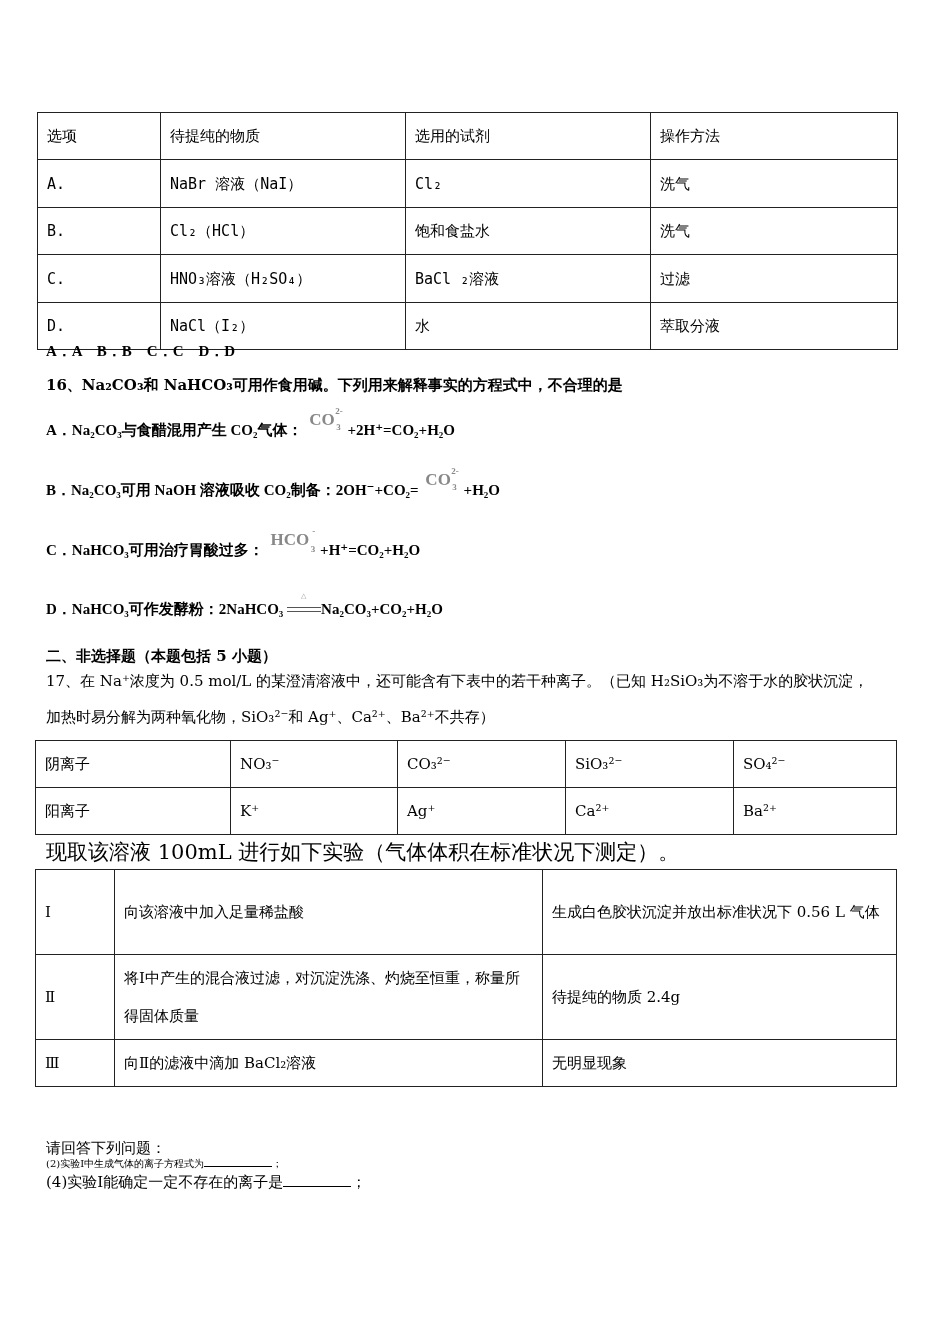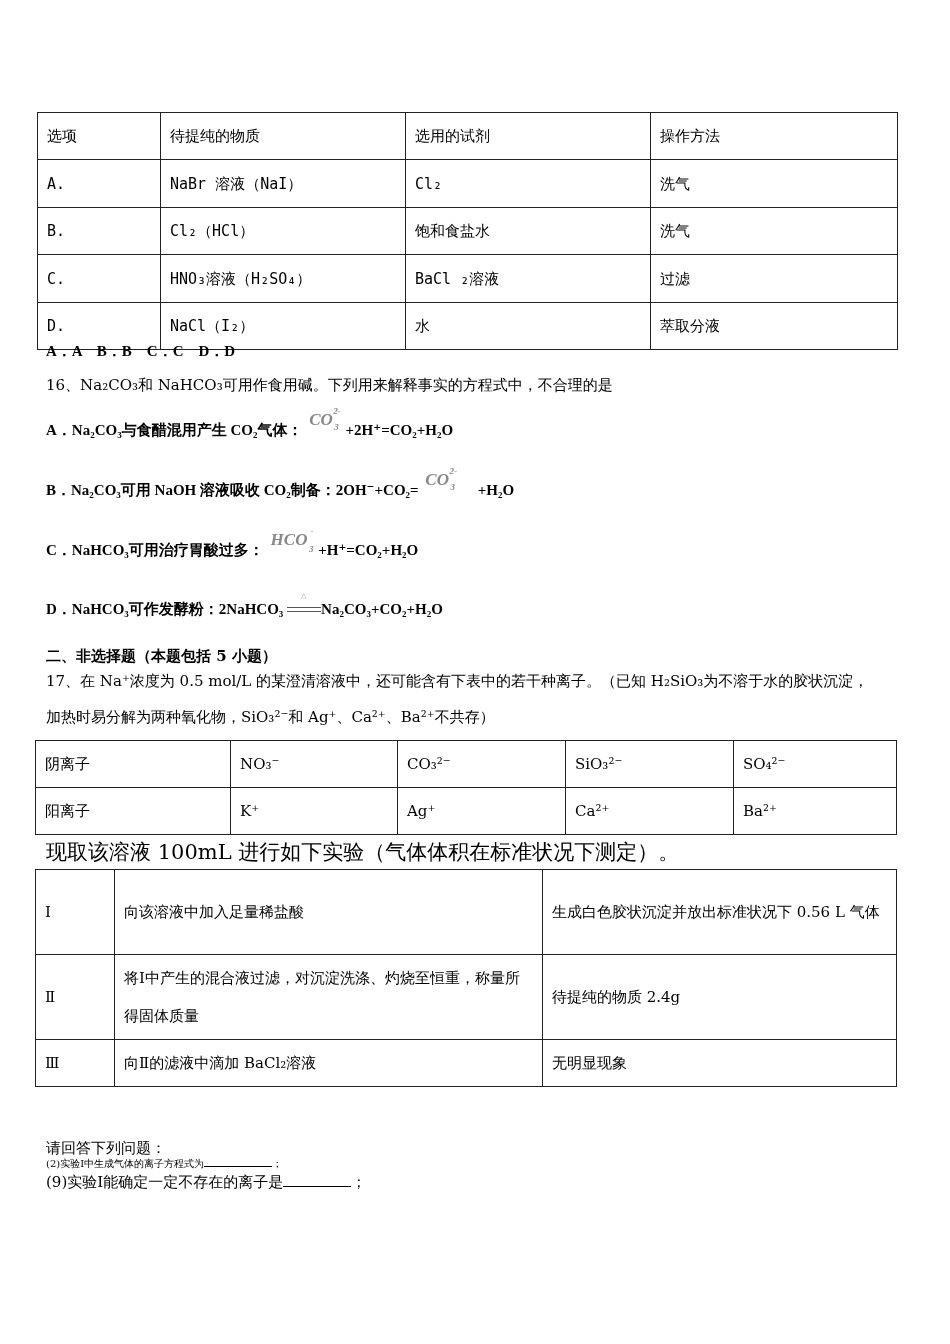--- a/index.html
+++ b/index.html
@@ -3,21 +3,21 @@
 <meta charset="utf-8">
 <style>
   html, body { margin:0; padding:0; background:#ffffff; }
   body { width:950px; height:1344px; position:relative; overflow:hidden;
          font-family:"DejaVu Serif","Liberation Serif",serif; color:#000; font-size:15px; }
   table.grid { position:absolute; border-collapse:collapse; table-layout:fixed; }
   table.grid td { border:1.3px solid #222; padding:0 0 0 9px; vertical-align:middle;
                   font-size:15px; line-height:20px; }
   .mono { font-family:"DejaVu Sans Mono","Liberation Mono",monospace; font-size:14px; }
   .bold { font-weight:bold; font-family:"Liberation Serif","DejaVu Serif",serif; }
-  .ionimg { font-family:"Liberation Serif",serif; color:#888; font-size:17px; display:inline-block; position:relative; margin:0 3px;font-style:italic; }
+  .ionimg { font-family:"Liberation Serif",serif; color:#888; font-size:17px; display:inline-block; position:relative; margin:0 3px; }
   .ionimg .s { position:absolute; font-size:9px; }
   .line { position:absolute; left:46px; white-space:nowrap; }
   .blank { display:inline-block; width:68px; border-bottom:1px solid #000; height:14px; vertical-align:baseline; }
   .eqsign { display:inline-block; width:34px; position:relative; height:12px; vertical-align:middle; }
   .eqsign::before, .eqsign::after { content:""; position:absolute; left:0; right:0; border-top:1px solid #555; }
   .eqsign::before { top:2px; } .eqsign::after { top:6px; }
   .eqsign .heat { position:absolute; top:-14px; left:14px; font-size:7px; color:#999; }
 </style>
 </head>
 <body>
@@ -58,32 +58,32 @@
     <td class="mono">D.</td>
     <td class="mono">NaCl（I₂）</td>
     <td>水</td>
     <td>萃取分液</td>
   </tr>
 </tbody>
   </table>
 
 <div class="line bold" style="top:342px; font-size:15px;">A．A　B．B　C．C　D．D</div>
 
-<div class="line" style="top:376px; font-size:15px; font-weight:normal;">16、Na₂CO₃和 NaHCO₃可用作食用碱。下列用来解释事实的方程式中，不合理的是</div>
+<div class="line" style="top:376px; font-size:15px; font-weight:bold;">16、Na₂CO₃和 NaHCO₃可用作食用碱。下列用来解释事实的方程式中，不合理的是</div>
 
 <div class="line bold" style="top:420px;">
   <span>A．</span><span>Na₂CO₃与食醋混用产生 CO₂气体：</span>
   <span class="ionimg" style="top:-10px;"><span>CO</span><span class="s" style="top:-4px; right:-8px;">2-</span><span class="s" style="bottom:-2px; right:-6px;">3</span></span>
   <span style="margin-left:6px;">+2H⁺=CO₂+H₂O</span>
 </div>
 
 <div class="line bold" style="top:480px;">
   <span>B．</span><span>Na₂CO₃可用 NaOH 溶液吸收 CO₂制备：2OH⁻+CO₂=</span>
   <span class="ionimg" style="top:-10px;"><span>CO</span><span class="s" style="top:-4px; right:-8px;">2-</span><span class="s" style="bottom:-2px; right:-6px;">3</span></span>
-  <span style="margin-left:22px;">+H₂O</span>
+  <span style="margin-left:6px;">+H₂O</span>
 </div>
 
 <div class="line bold" style="top:540px;">
   <span>C．</span><span>NaHCO₃可用治疗胃酸过多：</span>
   <span class="ionimg" style="top:-10px;"><span>HCO</span><span class="s" style="top:-4px; right:-6px;">-</span><span class="s" style="bottom:-4px; right:-6px;">3</span></span>
   <span style="margin-left:4px;">+H⁺=CO₂+H₂O</span>
 </div>
 
 <div class="line bold" style="top:600px;">
   <span>D．</span><span>NaHCO₃可作发酵粉：2NaHCO₃</span>
@@ -142,17 +142,17 @@
   <tr style="height:47px">
     <td>Ⅲ</td>
     <td>向Ⅱ的滤液中滴加 BaCl₂溶液</td>
     <td>无明显现象</td>
   </tr>
 </tbody>
   </table>
 
 <div class="line" style="top:1139px; font-size:15px;">请回答下列问题：</div>
 <div class="line" style="top:1172px; font-size:15px;">
-  <span>(9)实验Ⅰ能确定一定不存在的离子是</span><span class="blank"></span><span>；</span>
+  <span>(4)实验Ⅰ能确定一定不存在的离子是</span><span class="blank"></span><span>；</span>
 </div>
 <div class="line" style="top:1152px; font-size:10px;">
   <span>(2)实验Ⅰ中生成气体的离子方程式为</span><span class="blank"></span><span>；</span>
 </div>
 
 </body></html>

